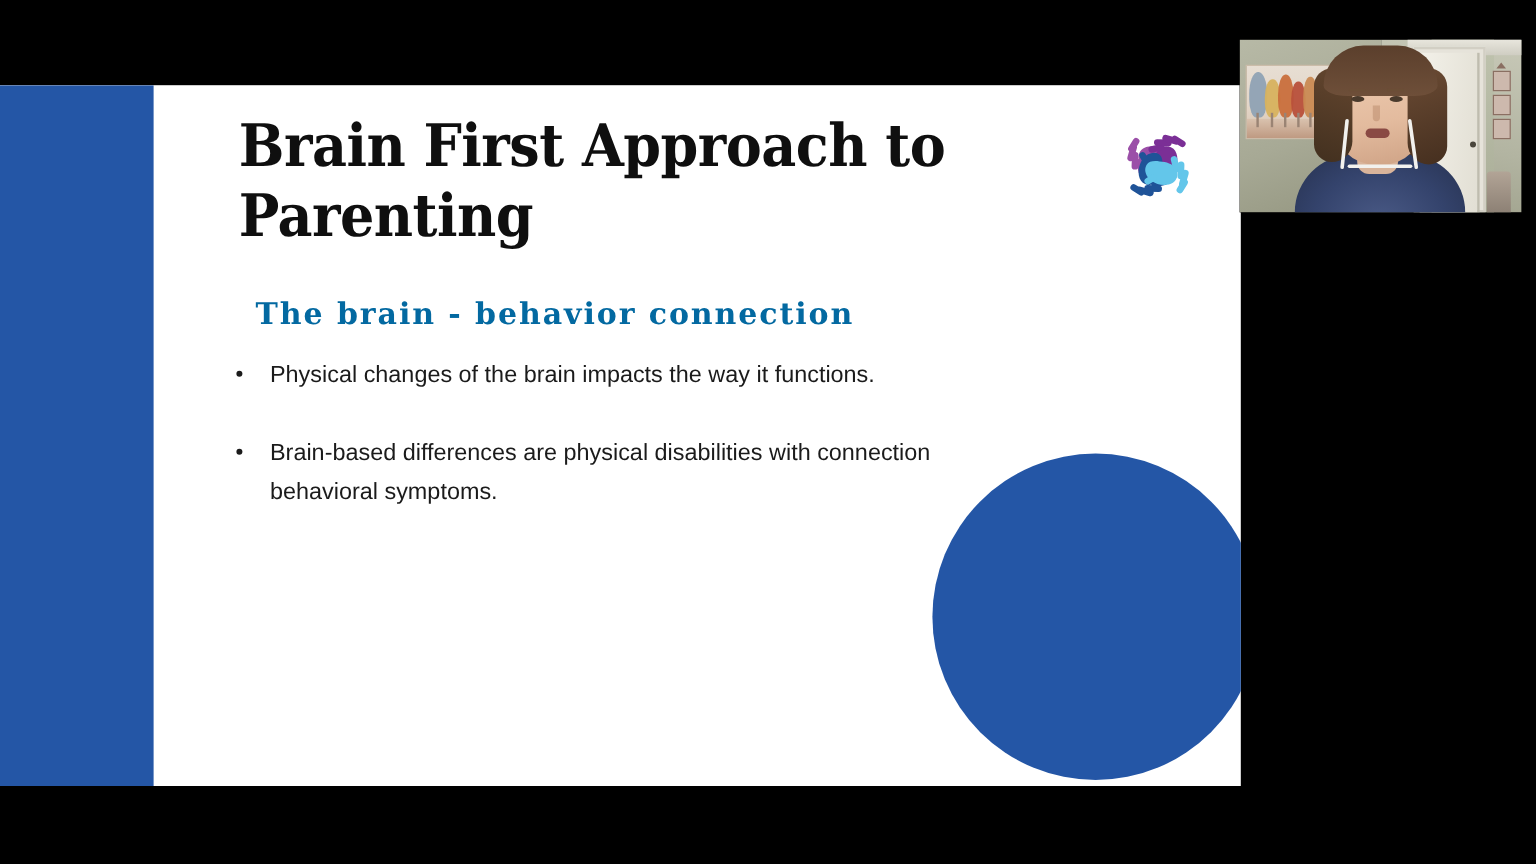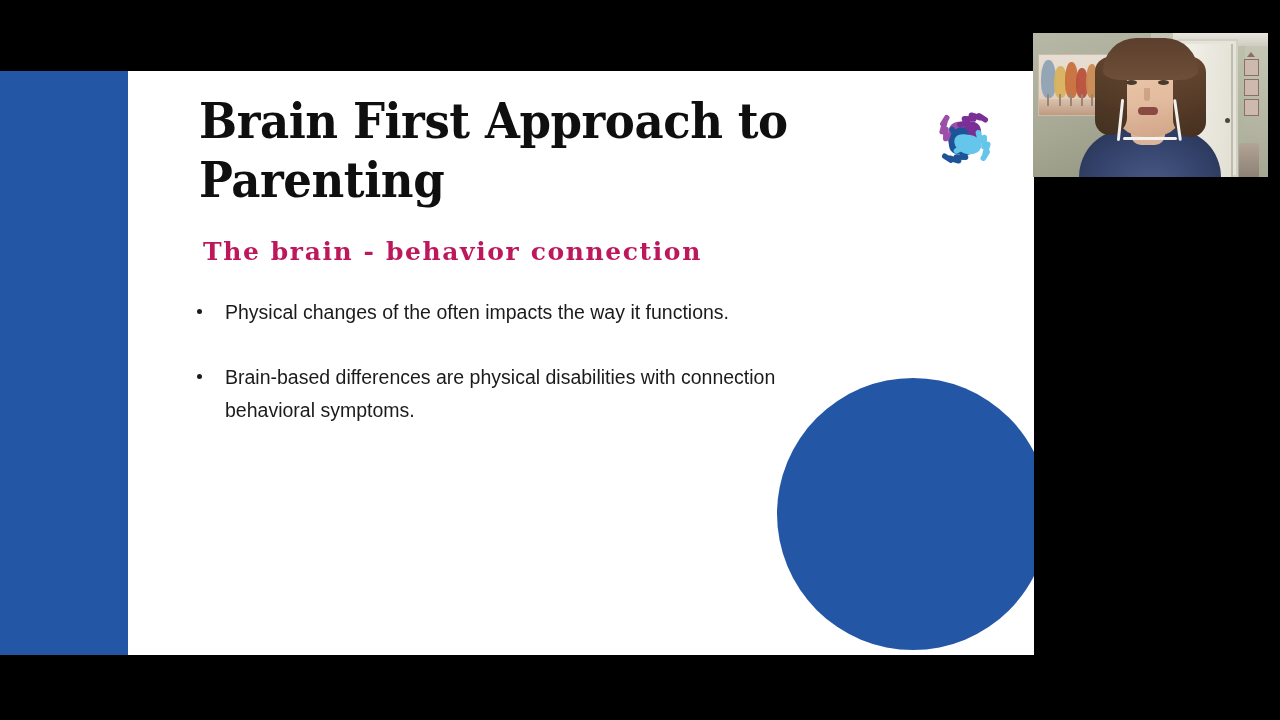--- a/index.html
+++ b/index.html
@@ -67,26 +67,26 @@
     line-height: 1.20;
     letter-spacing: -0.5px;
     color: #0f0f0f;
     transform: scaleX(0.92);
     transform-origin: left top;
   }
   #slide-subtitle {
     position: absolute;
     left: 71px;
     top: 162px;
-    margin: 4px;
+    margin: 14px;
     font-family: "DejaVu Serif", "Liberation Serif", serif;
     font-weight: bold;
     font-size: 25px;
     letter-spacing: 1.6px;
-    color: #be185d;
+    color: #0369a1;
     white-space: nowrap;
   }
 
   #slide-bullets {
     position: absolute;
     left: 64px;
     top: 225px;
     width: 620px;
     list-style: none;
     margin: 0;
@@ -288,21 +288,21 @@
 
     <div id="slide-body">
 
       <h1 id="slide-title">Brain First Approach to Parenting</h1>
 
       <h2 id="slide-subtitle">The brain - behavior connection</h2>
 
       <ul id="slide-bullets">
         <li>
           <span class="dot"></span>
-          <span>Physical changes of the often impacts the way it functions.</span>
+          <span>Physical changes of the brain impacts the way it functions.</span>
         </li>
         <li>
           <span class="dot"></span>
           <span>Brain-based differences are physical disabilities with connection behavioral symptoms.</span>
         </li>
       </ul>
 
       <svg id="logo-hands" viewBox="0 0 100 100">
 
         <g fill="#9b4fa8" transform="translate(50,50) rotate(200) translate(-50,-50)">

